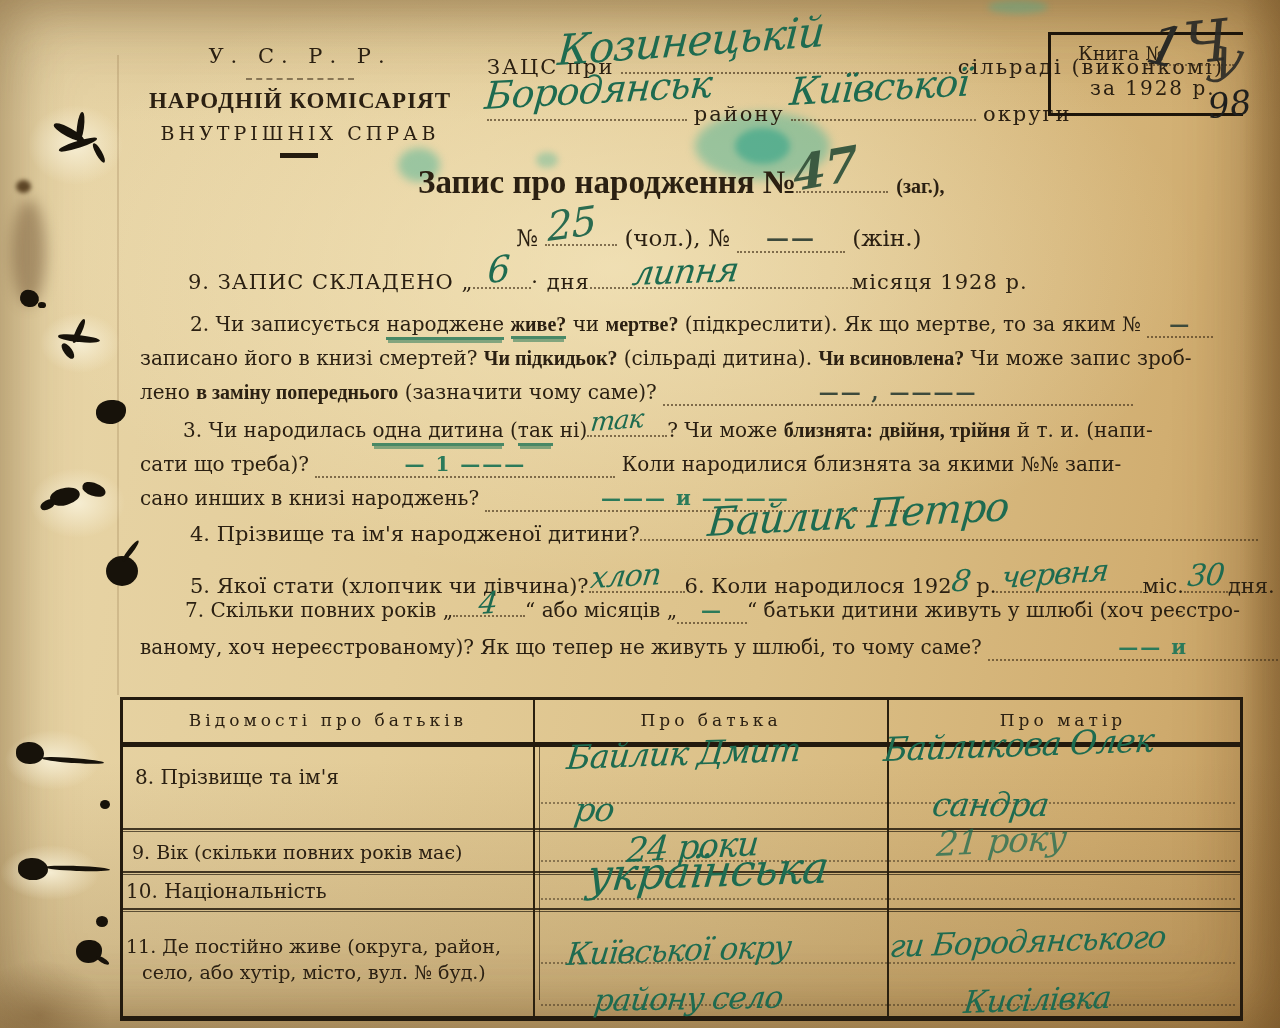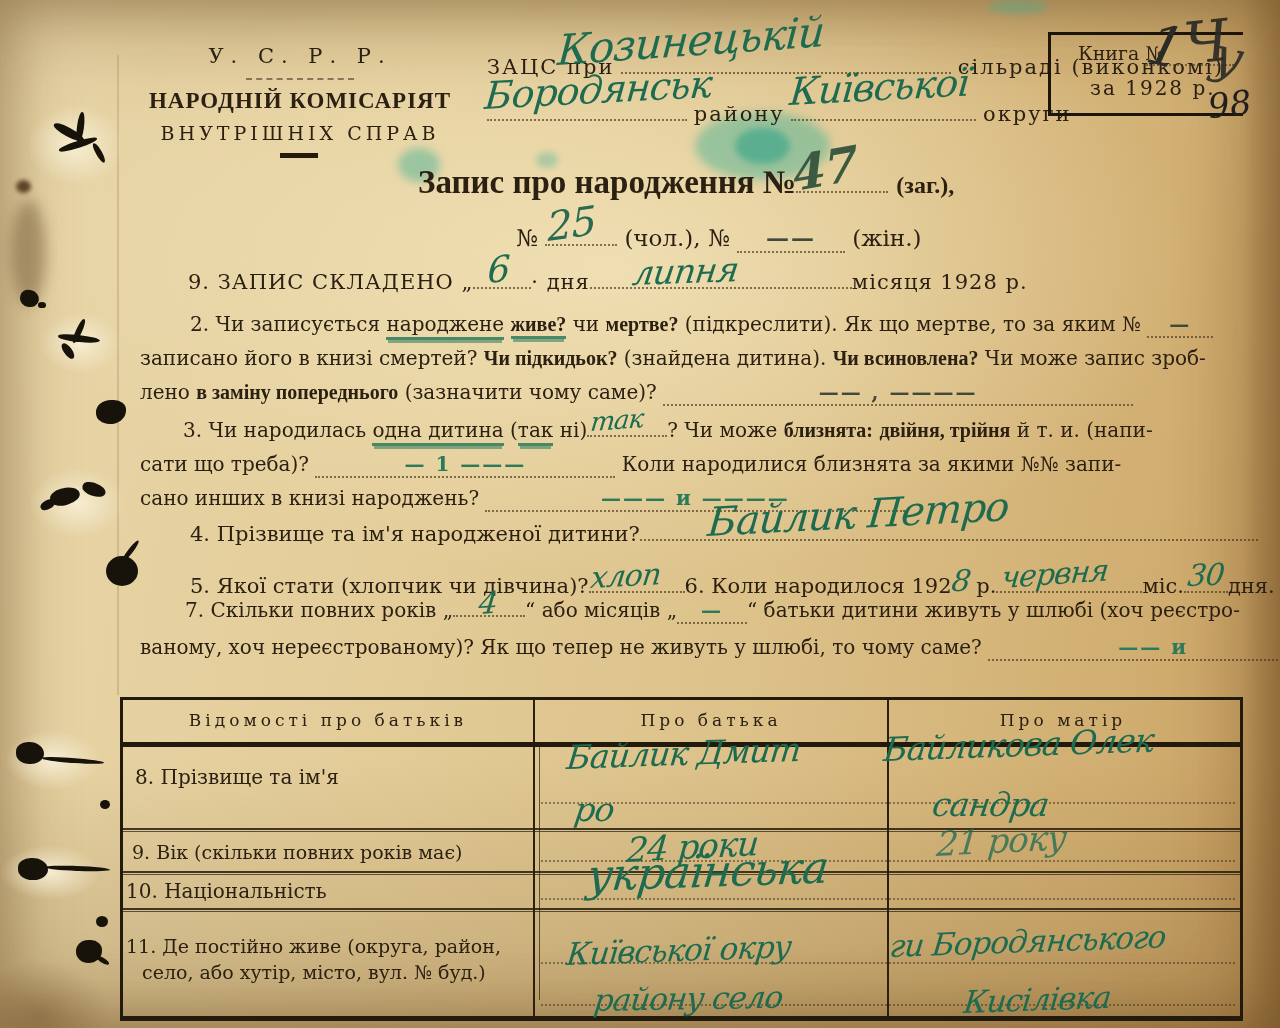--- a/index.html
+++ b/index.html
@@ -42,21 +42,21 @@
   .book-label{left:1070px;top:42px;font-size:19px;margin-left:8px;}
   .book-dots{left:1146px;top:64px;width:88px;}
   .book-year{left:1090px;top:76px;font-size:20px;letter-spacing:2px;}
   .hw-book-no{left:1148px;top:14px;font-size:56px;color:#2a2a26;font-style:italic;transform:rotate(14deg);}
   .hw-book-scr1{left:1184px;top:8px;font-size:58px;color:#2a2a26;font-style:italic;transform:rotate(-6deg);opacity:.92;}
   .hw-book-scr2{left:1214px;top:28px;font-size:50px;color:#2a2a26;font-style:italic;transform:rotate(14deg);opacity:.9;}
   .hw-book-corner{left:1208px;top:84px;font-size:34px;color:#1f1f1d;font-style:italic;transform:rotate(-6deg);}
   
   .title-line{left:418px;top:164px;font-size:33px;letter-spacing:0px;}
   .title-blank{display:inline-block;width:92px;}
-  .title-suffix{font-size:24px;}
+  .title-suffix{font-size:20px;}
   .hw-title-no{left:795px;top:146px;font-size:48px;transform:rotate(-10deg) skewX(-6deg);color:#3c5a41;font-weight:700;}
   .subtitle{left:516px;top:224px;font-size:23px;}
   .sub-blank1{display:inline-block;width:72px;}
   .sub-blank2{display:inline-block;width:108px;text-align:center;}
   .hw-sub-no{left:548px;top:204px;font-size:40px;transform:rotate(-8deg) skewX(-6deg);color:#2a6b50;}
   
   .i1{left:188px;top:270px;font-size:21px;letter-spacing:1px;}
   .i1-blank1{display:inline-block;width:58px;}
   .i1-blank2{display:inline-block;width:262px;}
   .hw-i1-day{left:14px;bottom:-4px;font-size:36px;transform:rotate(-6deg) skewX(-8deg);}
@@ -226,21 +226,21 @@
     <span class="gul">народжене</span>
     <span class="sansb gul">живе?</span>
     <span>чи</span>
     <span class="sansb">мертве?</span>
     <span>(підкреслити).  Як що мертве, то за яким №</span>
     <span class="blank i2-blank1 dashes">—</span>
   </div>
   <div class="abs i2l2">
     <span>записано його в книзі смертей?</span>
     <span class="sansb">Чи підкидьок?</span>
-    <span>(знайдена дитина).</span>
+    <span>(сільраді дитина).</span>
     <span class="sansb">Чи всиновлена?</span>
     <span>Чи  може запис зроб-</span>
   </div>
   <div class="abs i2l3">
     <span>лено</span>
     <span class="sansb">в заміну попереднього</span>
     <span>(зазначити чому саме)?</span>
     <span class="blank i2-blank2 dashes">—— , ————</span>
   </div>
 

